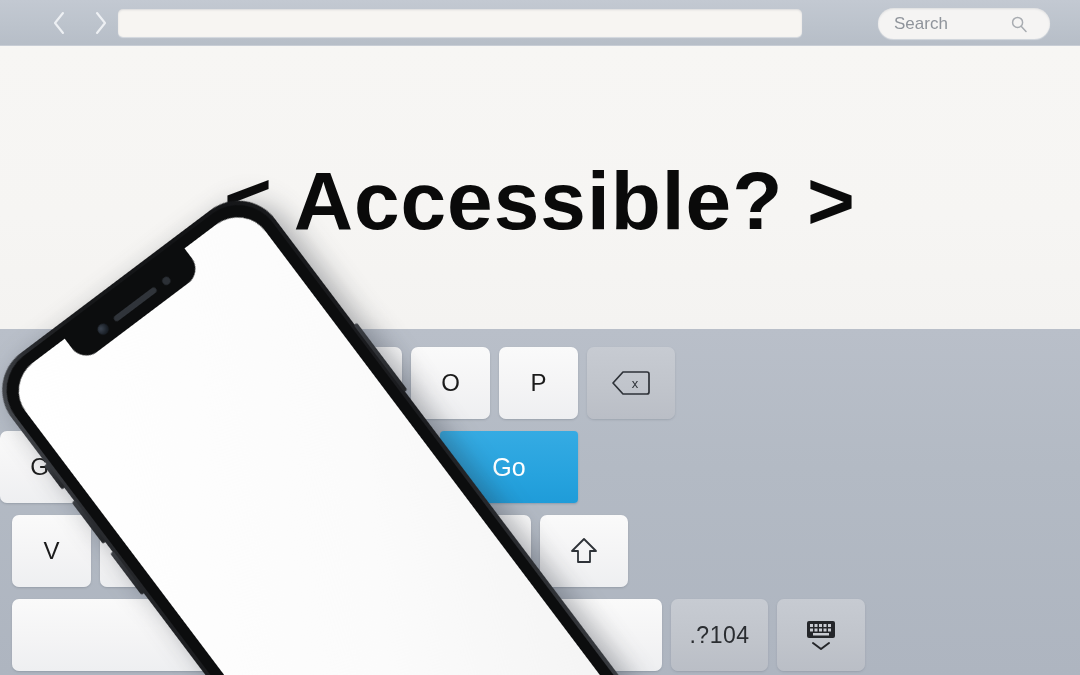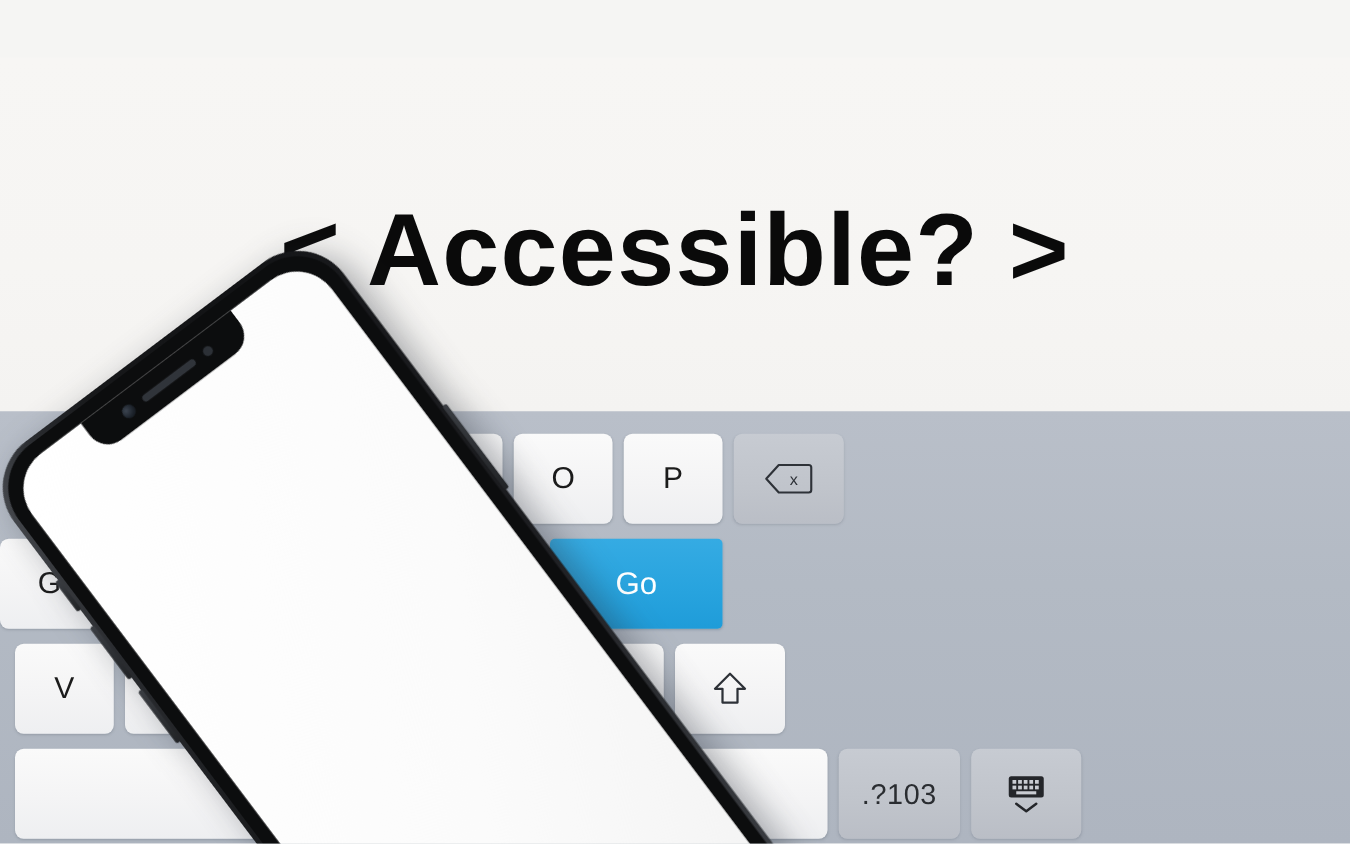--- a/index.html
+++ b/index.html
@@ -262,20 +262,47 @@
 </style>
 </head>
 <body>
 
 <div id="stage">
 
   <div class="page-body">
     <div class="headline">&lt; Accessible? &gt;</div>
   </div>
 
+  <div class="browser-bar">
+
+    <div class="nav-arrows">
+      <span class="chev">
+        <svg class="icon-glyph" width="18" height="26" viewBox="0 0 18 26">
+          <path d="M13 3 L5 13 L13 23" fill="none" stroke="#f2f4f7" stroke-width="2.1" stroke-linecap="round" stroke-linejoin="round"></path>
+        </svg>
+      </span>
+      <span class="chev">
+        <svg class="icon-glyph" width="18" height="26" viewBox="0 0 18 26">
+          <path d="M5 3 L13 13 L5 23" fill="none" stroke="#f2f4f7" stroke-width="2.1" stroke-linecap="round" stroke-linejoin="round"></path>
+        </svg>
+      </span>
+    </div>
+
+    <input class="url-field" type="text" value="" placeholder="" style="">
+
+    <div class="search-field-wrap">
+      <input type="text" value="" placeholder="Search" style="">
+      <span class="search-icon">
+        <svg class="icon-glyph" width="18" height="18" viewBox="0 0 18 18">
+          <circle cx="7.6" cy="7.4" r="5" fill="none" stroke="#8f949b" stroke-width="1.5"></circle>
+          <line x1="11.4" y1="11.4" x2="16" y2="16.4" stroke="#8f949b" stroke-width="1.5" stroke-linecap="round"></line>
+        </svg>
+      </span>
+    </div>
+  </div>
 
   <div class="keyboard">
 
     <div class="kb-row r1">
       <div class="key">T</div>
       <div class="key">Y</div>
       <div class="key">U</div>
       <div class="key">I</div>
       <div class="key">O</div>
       <div class="key">P</div>
@@ -309,21 +336,21 @@
         <span>
           <svg class="icon-glyph" width="30" height="32" viewBox="0 0 30 32">
             <path d="M15 4 L27 16 H21 V27 H9 V16 H3 Z" fill="none" stroke="#2e3238" stroke-width="1.8" stroke-linejoin="round"></path>
           </svg>
         </span>
       </div>
     </div>
 
     <div class="kb-row r4">
       <div class="key space"></div>
-      <div class="key dark num">.?103</div>
+      <div class="key dark num">.?104</div>
       <div class="key dark dismiss">
         <span>
           <svg class="icon-glyph" width="44" height="38" viewBox="0 0 44 38">
             <rect x="8" y="5" width="28" height="17" rx="2" fill="#24262a"></rect>
             <g fill="#c9ccd2">
               <rect x="11" y="8" width="3" height="3"></rect>
                 <rect x="15.5" y="8" width="3" height="3"></rect>
               <rect x="20" y="8" width="3" height="3"></rect>
                 <rect x="24.5" y="8" width="3" height="3"></rect>
               <rect x="29" y="8" width="3" height="3"></rect>

